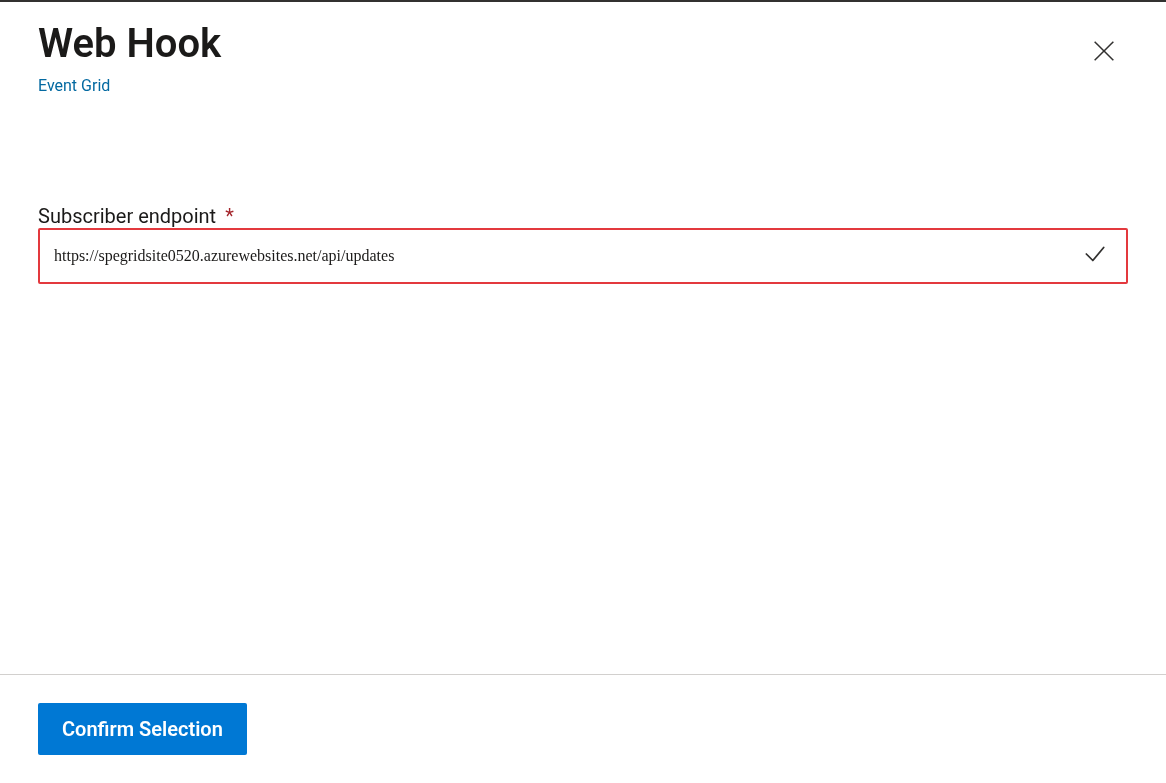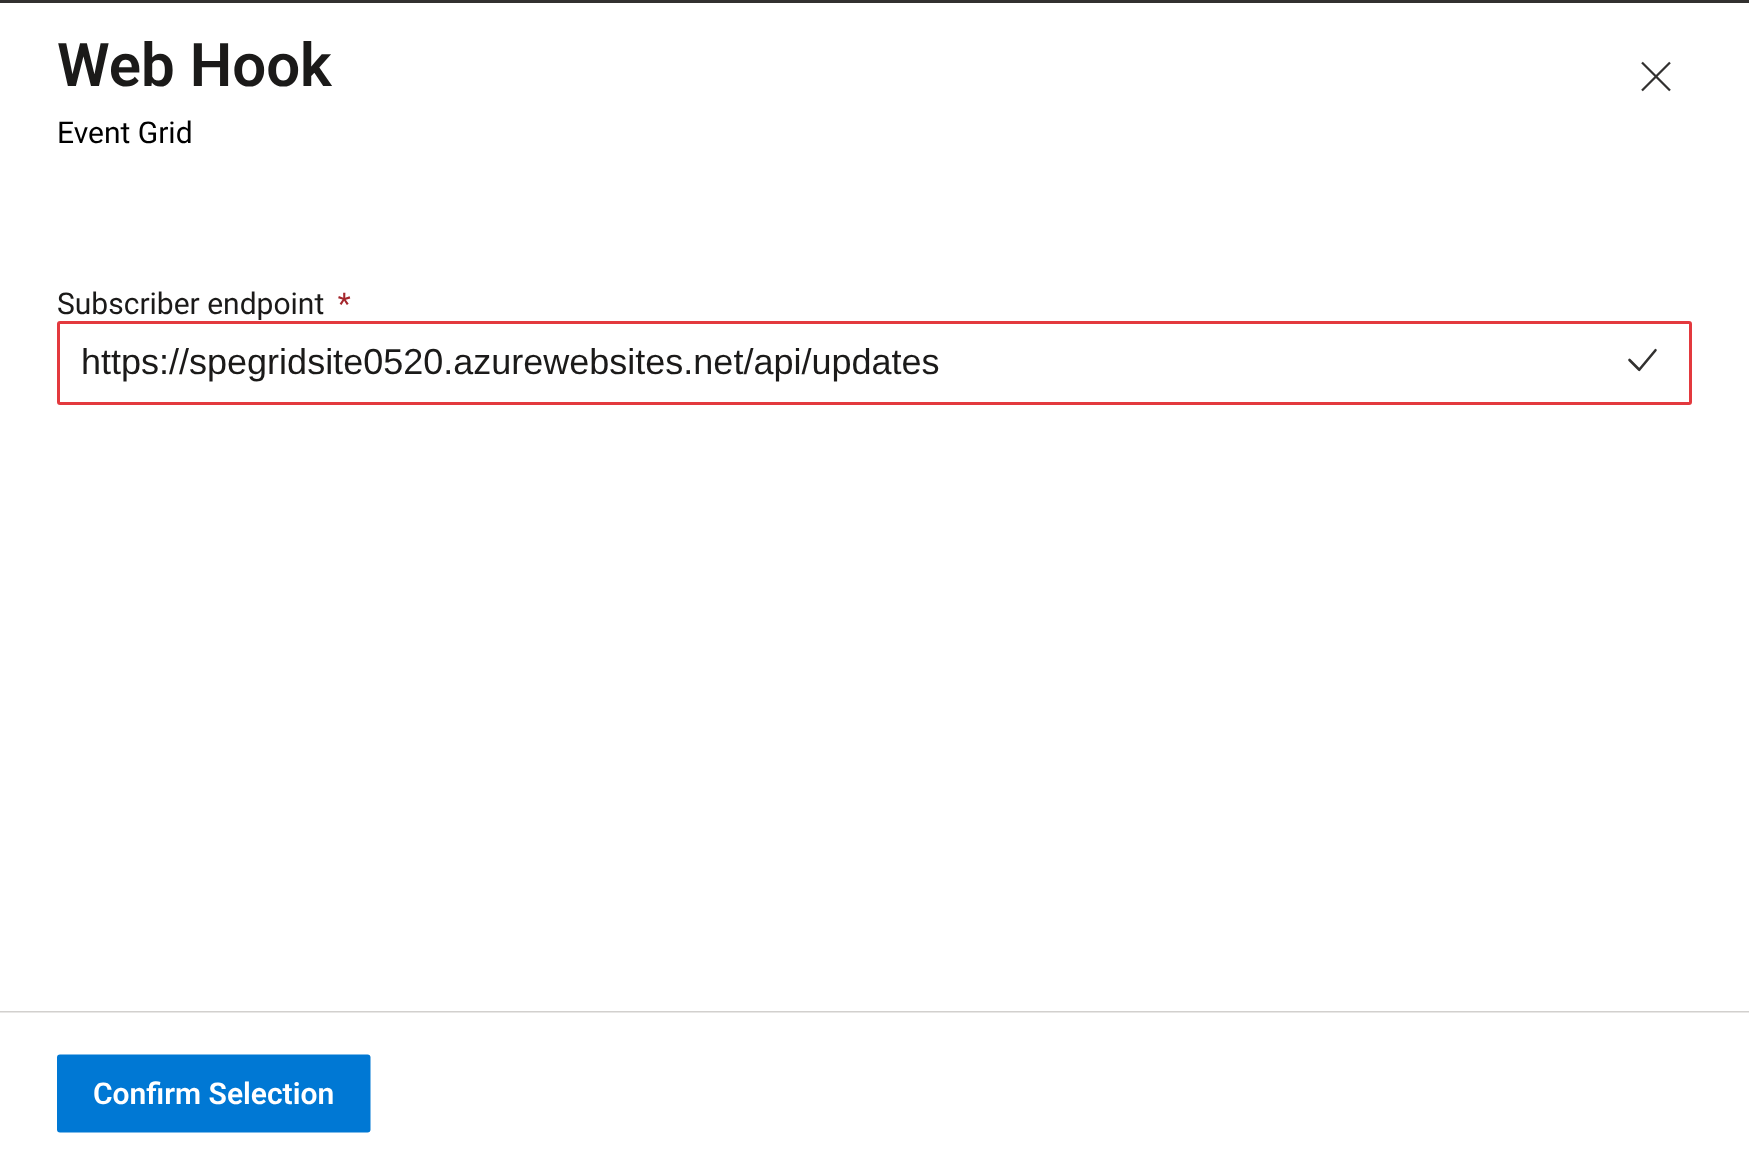--- a/index.html
+++ b/index.html
@@ -17,35 +17,36 @@
       top: 0; left: 0; right: 0;
       height: 2px;
       background: #323130;
     }
 
     .panel {
       position: absolute;
       top: 2px; left: 0; right: 0; bottom: 0;
       display: flex;
       flex-direction: column;
+      gap: 19px;
     }
 
     .header {
       position: relative;
       padding: 18px 0 0 38px;
     }
     .header-title {
       font-size: 40px;
       font-weight: 600;
       color: #1b1a19;
       line-height: 1.2;
     }
     .header-subtitle {
-      font-size: 20px;
-      color: #000000;
+      font-size: 16px;
+      color: #0369a1;
       margin-top: 8px;
     }
 
     .close-btn {
       position: absolute;
       top: 34px;
       right: 46px;
       width: 32px;
       height: 32px;
       display: flex;
@@ -80,23 +81,23 @@
       height: 56px;
       display: flex;
       align-items: center;
       padding: 0 14px;
     }
 
     .endpoint-input {
       flex: 1;
       border: none;
       outline: none;
-      font-size: 24px;
+      font-size: 16px;
       color: #1b1a19;
-      font-family: Liberation Sans, sans-serif;
+      font-family: Liberation Serif, serif;
       background: transparent;
       padding-right: 44px;
     }
 
     .check-icon {
       position: absolute;
       right: 18px;
       top: 50%;
       transform: translateY(-50%);
       color: #323130;

